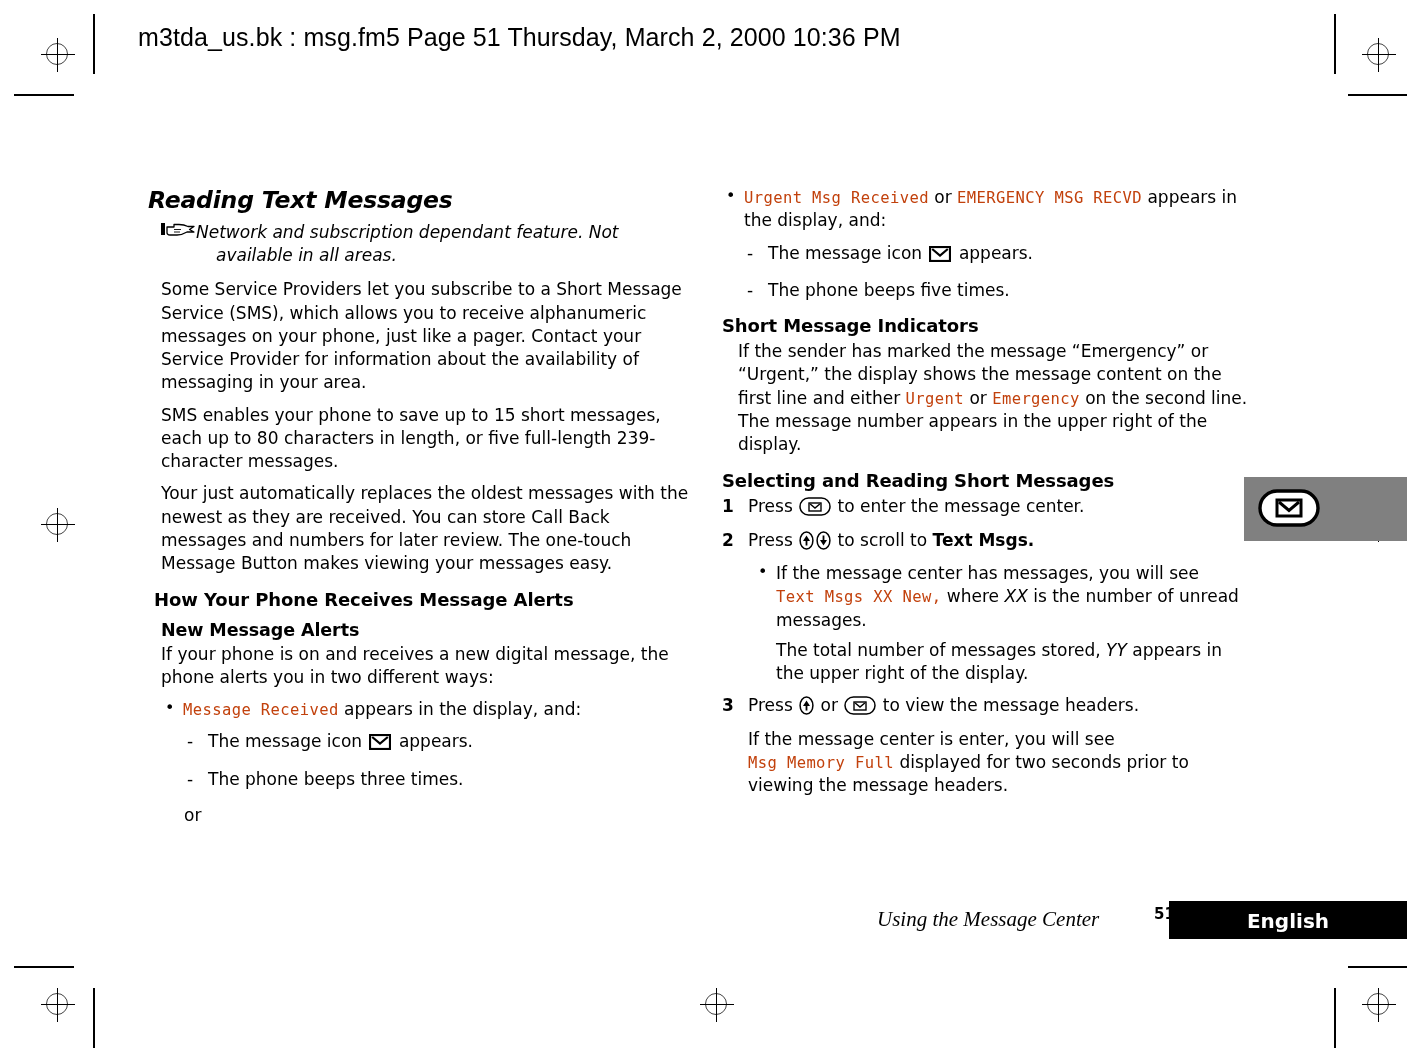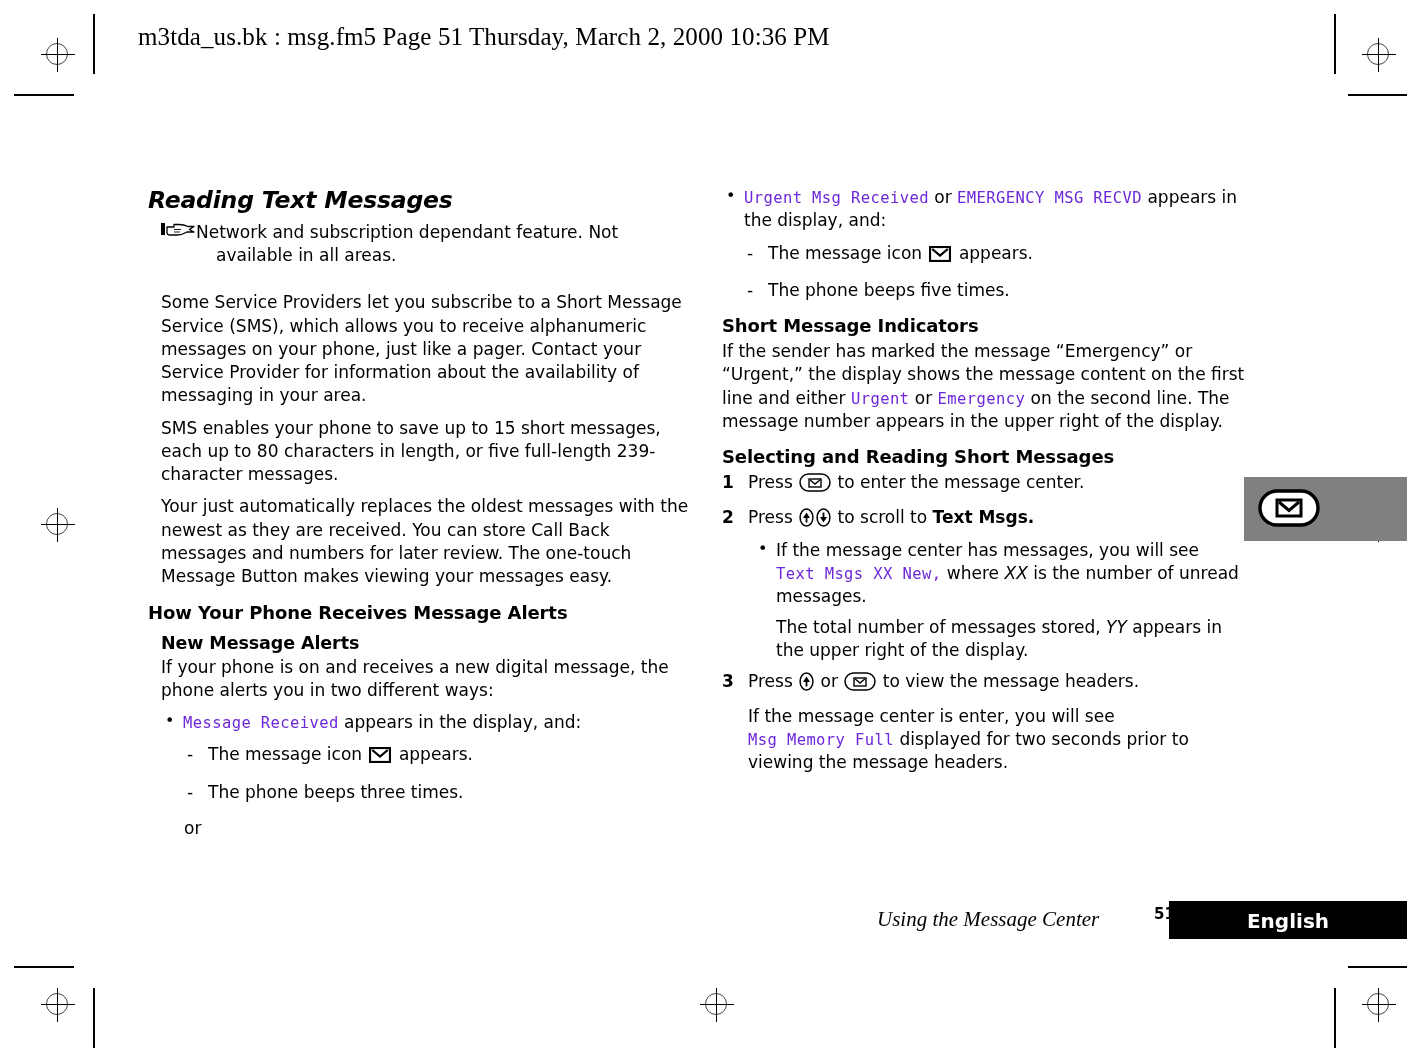--- a/index.html
+++ b/index.html
@@ -46,21 +46,21 @@
   .cropline {
     position: absolute;
     background: #000;
   }
 
   
   .run-header {
     position: absolute;
     left: 138px;
     top: 23px;
-    font-family: Liberation Serif, serif;
+    font-family: Liberation Sans, sans-serif;
     font-size: 25px;
     letter-spacing: 0.1px;
     white-space: nowrap;
     text-align: right;
   }
 
   
   .col {
     position: absolute;
     top: 186px;
@@ -83,35 +83,36 @@
     margin: 13px 0 4px 0;
     letter-spacing: -0.1px;
   }
   h3.head3 {
     font-weight: bold;
     font-size: 17.5px;
     margin: 10px 0 3px 0;
     margin-left: 13px;
     letter-spacing: -0.1px;
   }
-  h2.head2-ind { }
+  h2.head2-ind { margin-left: 6px; }
 
   p.body {
     font-size: 17px;
     line-height: 1.37;
     margin: 0 0 9px 0;
     margin-left: 13px;
   }
-  p.body-r { margin-left: 0; }
+  p.body-r { margin-left: 16px; }
 
   .note {
     display: flex;
     align-items: flex-start;
-    margin: 0 0 24px 0;
+    margin: 0 0 11px 0;
     margin-left: 13px;
+    font-style: italic;
     font-size: 17px;
     line-height: 1.36;
   }
   .note .note-text {
     text-indent: -20px;
     padding-left: 20px;
   }
 
   
   .hand-icon {
@@ -198,21 +199,21 @@
   }
 
   b.bold { font-weight: bold; }
   i.ital { font-style: italic; text-align: center; }
 
   
   .lcd {
     font-family: "DejaVu Sans Mono", monospace;
     font-size: 15.5px;
     letter-spacing: 0.4px;
-    color: #6d28d9;
+    color: #c2410c;
     white-space: nowrap;
   }
 
   
   .env-flat {
     display: inline-block;
     vertical-align: -3px;
     margin: 0 2px;
   }
   .key-oval {

